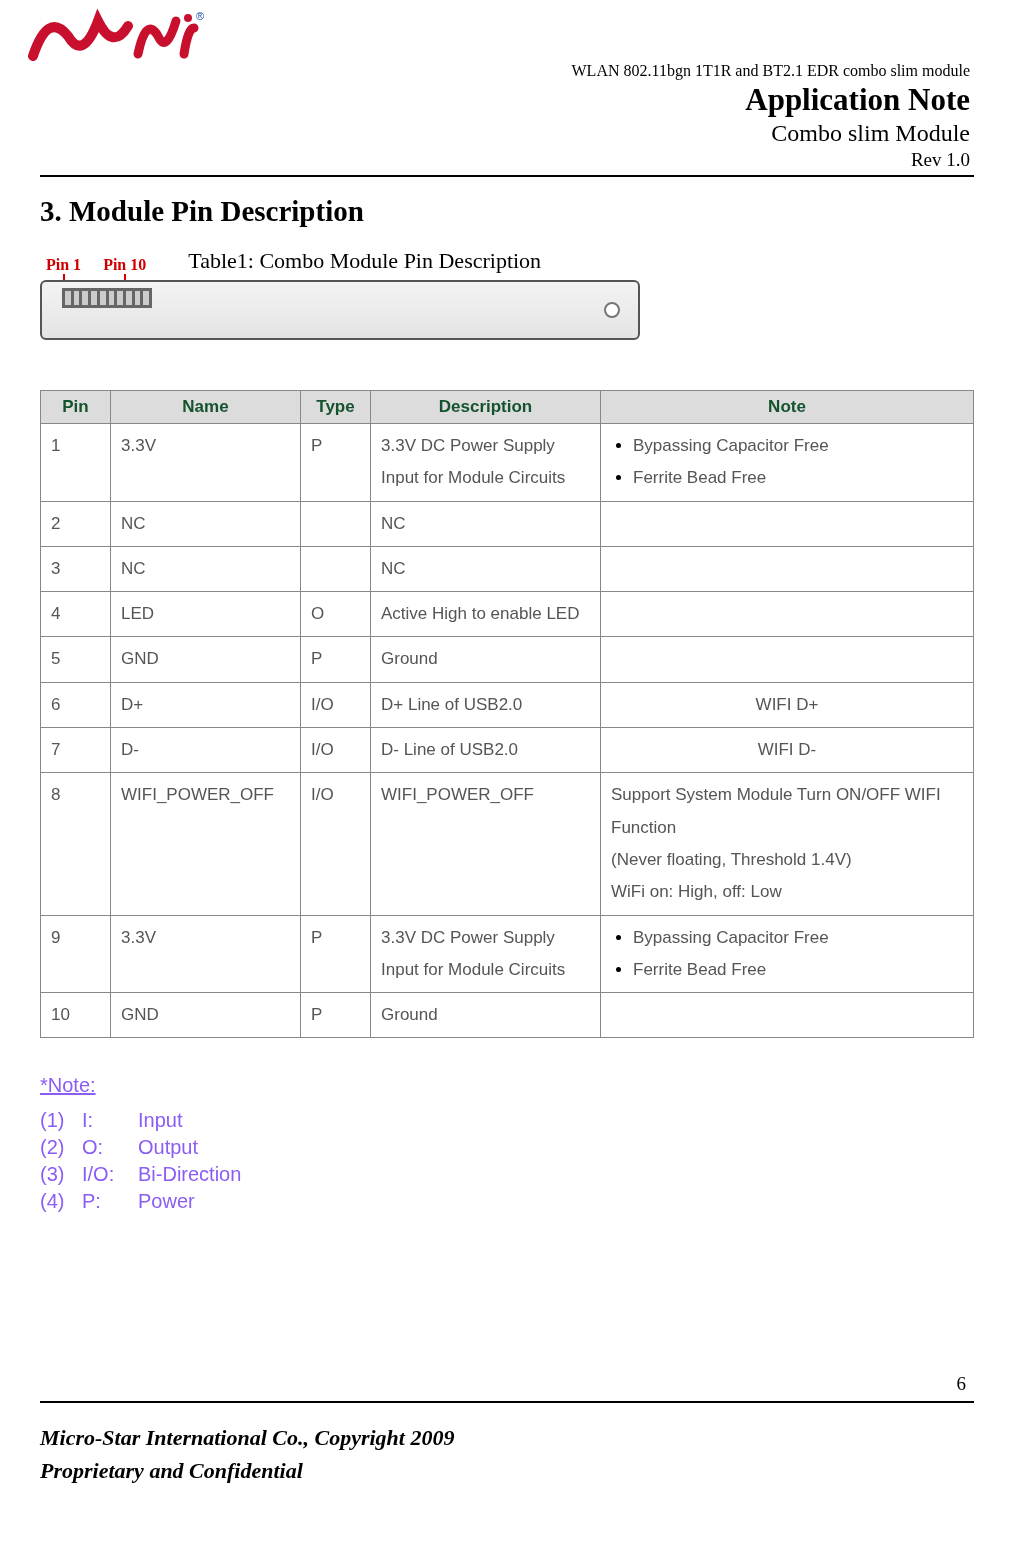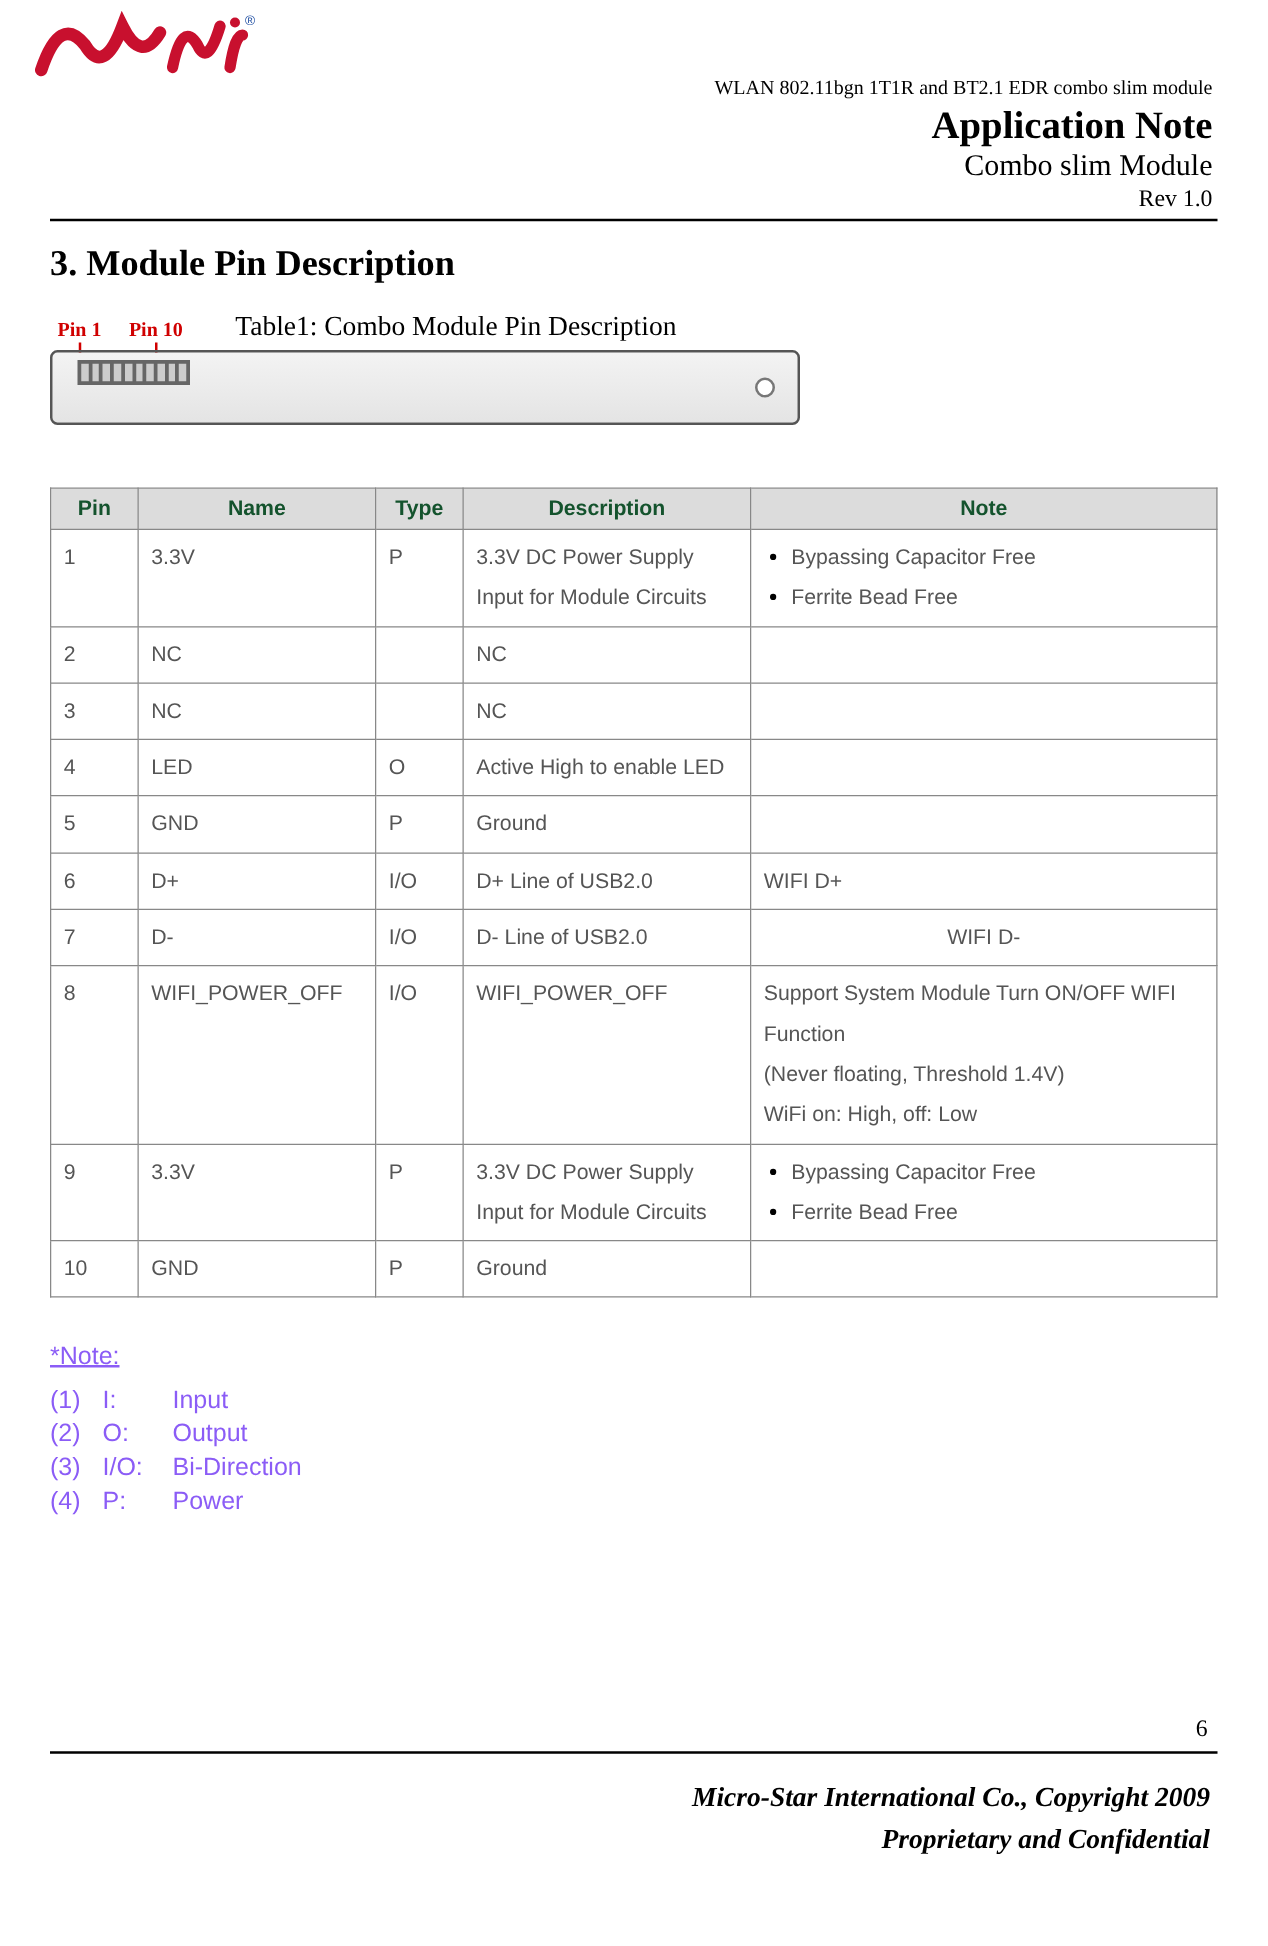--- a/index.html
+++ b/index.html
@@ -163,21 +163,21 @@
     font-size: 19px;
     margin-top: 160px;
     padding-right: 8px;
   }
   hr.bottom-rule {
     border:none;
     border-top: 2px solid #000;
     margin: 6px 0 18px 0;
   }
   .footer {
-    text-align: right;
+    text-align: left;
     font-family: "Lucida Calligraphy", "Brush Script MT", cursive;
     font-style: italic;
     font-weight: bold;
     font-size: 22px;
     line-height: 1.5;
     padding-right: 6px;
   }
 </style>
 </head>
 <body>
@@ -277,21 +277,21 @@
           <td class="col-name">GND</td>
           <td class="col-type">P</td>
           <td class="col-desc">Ground</td>
           <td style="white-space: pre-line;"></td>
         </tr>
         <tr>
           <td class="col-pin">6</td>
           <td class="col-name">D+</td>
           <td class="col-type">I/O</td>
           <td class="col-desc">D+ Line of USB2.0</td>
-          <td style="white-space: pre-line;">WIFI D+</td>
+          <td style="white-space: pre-line; text-align: center;">WIFI D+</td>
         </tr>
         <tr>
           <td class="col-pin">7</td>
           <td class="col-name">D-</td>
           <td class="col-type">I/O</td>
           <td class="col-desc">D- Line of USB2.0</td>
           <td style="white-space: pre-line; text-align: center;">WIFI D-</td>
         </tr>
         <tr>
           <td class="col-pin">8</td>

